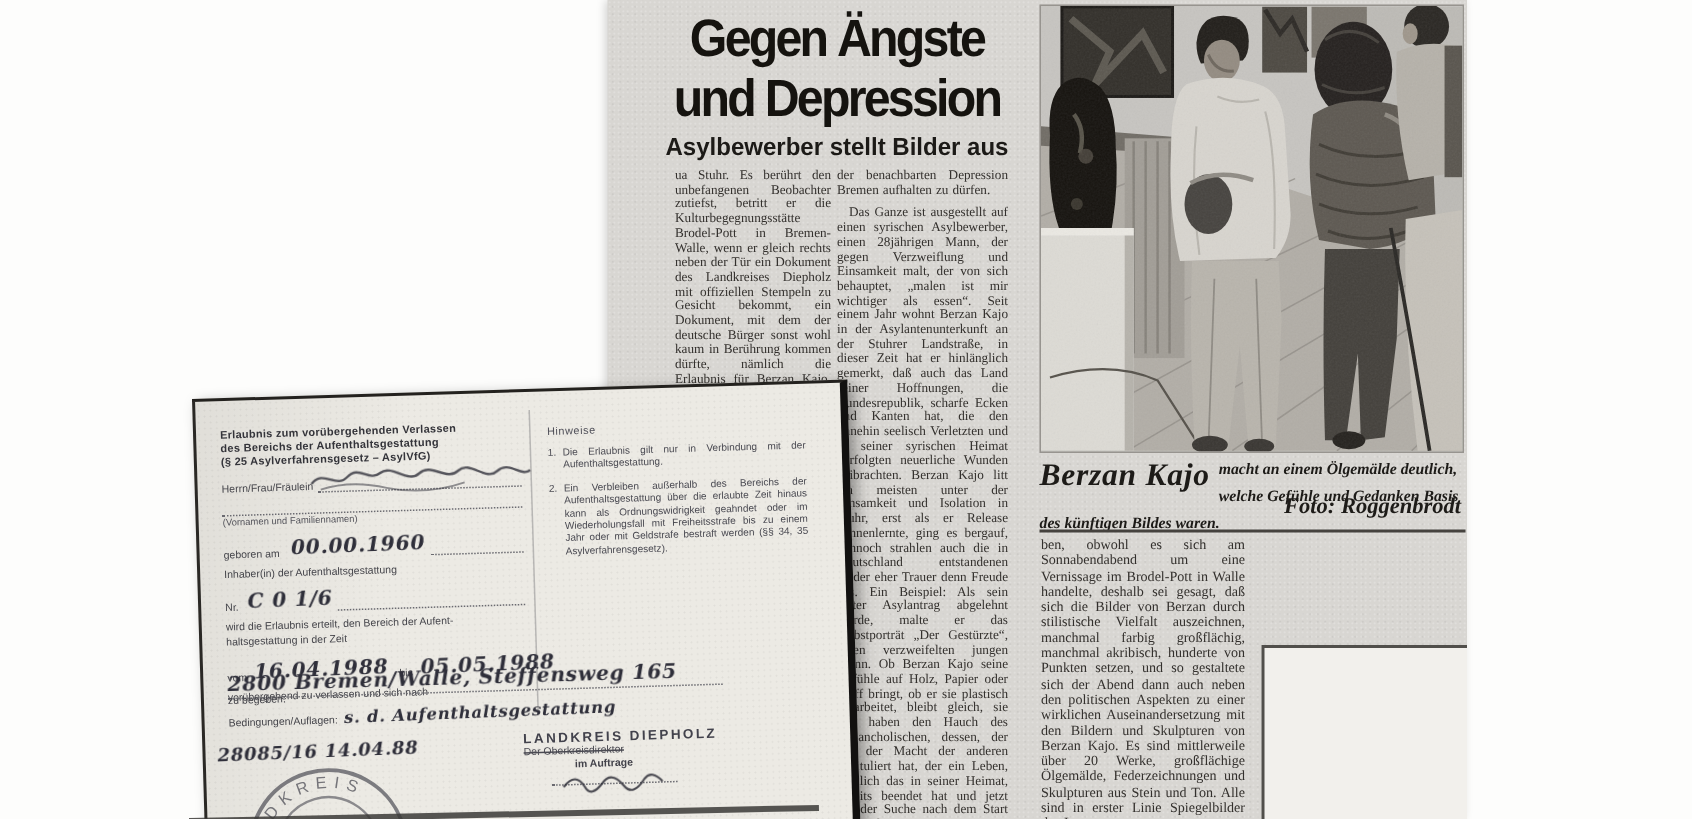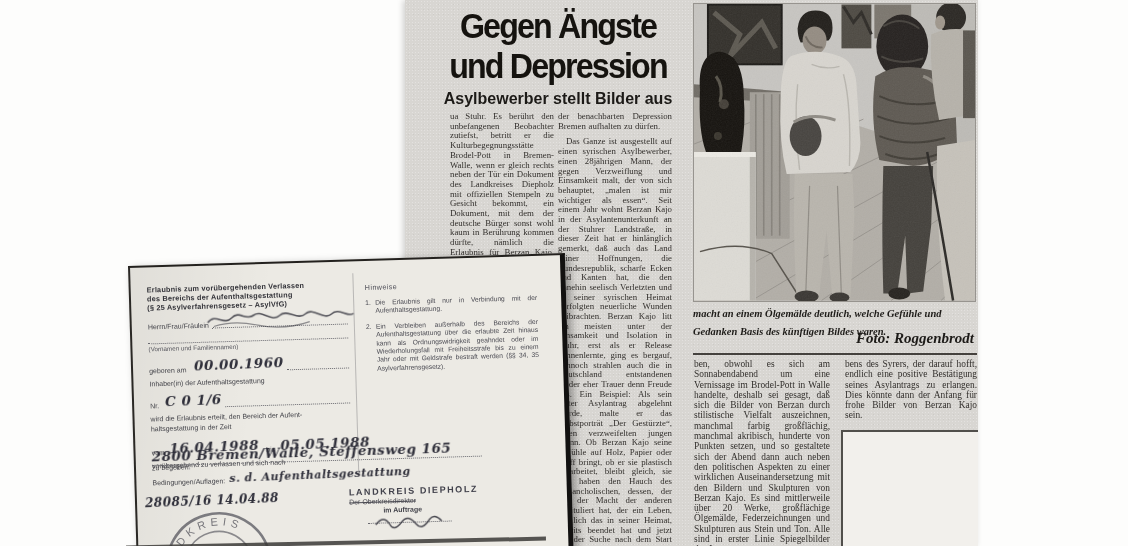--- a/index.html
+++ b/index.html
@@ -181,27 +181,27 @@
 
         <filter id="grain">
             <feTurbulence type="fractalNoise" baseFrequency="0.8" numOctaves="2"></feTurbulence>
             <feColorMatrix type="saturate" values="0"></feColorMatrix>
           </filter>
         <rect width="282" height="297" filter="url(#grain)" opacity="0.09"></rect>
       </svg>
     </figure>
 
     <figcaption class="caption">
+      <span class="cap-lead">Berzan Kajo</span>
       <span class="cap-text">macht an einem Ölgemälde deutlich, welche Gefühle und Gedanken Basis des künftigen Bildes waren.</span>
       <span class="cap-credit">Foto: Roggenbrodt</span>
     </figcaption>
     <div class="caption-rule"></div>
 
     <div class="col col3">ben, obwohl es sich am Sonnabendabend um eine Vernissage im Brodel-Pott in Walle handelte, deshalb sei gesagt, daß sich die Bilder von Berzan durch stilistische Vielfalt auszeichnen, manchmal farbig großflächig, manchmal akribisch, hunderte von Punkten setzen, und so gestaltete sich der Abend dann auch neben den politischen Aspekten zu einer wirklichen Auseinandersetzung mit den Bildern und Skulpturen von Berzan Kajo. Es sind mittlerweile über 20 Werke, großflächige Ölgemälde, Federzeichnungen und Skulpturen aus Stein und Ton. Alle sind in erster Linie Spiegelbilder des Le-</div>
-    <div class="col col4">bens des Syrers, der darauf hofft, endlich eine positive Bestätigung seines Asylantrags zu erlangen. Dies könnte dann der Anfang für frohe Bilder von Berzan Kajo sein.</div>
 
     <div class="empty-box"></div>
   </section>
 
   <section class="permit">
 
     <div class="form-col">
       <div class="doc-title">Erlaubnis zum vorübergehenden Verlassen</div>
       <div class="doc-title">des Bereichs der Aufenthaltsgestattung</div>
       <div class="doc-title">(§ 25 Asylverfahrensgesetz – AsylVfG)</div>

